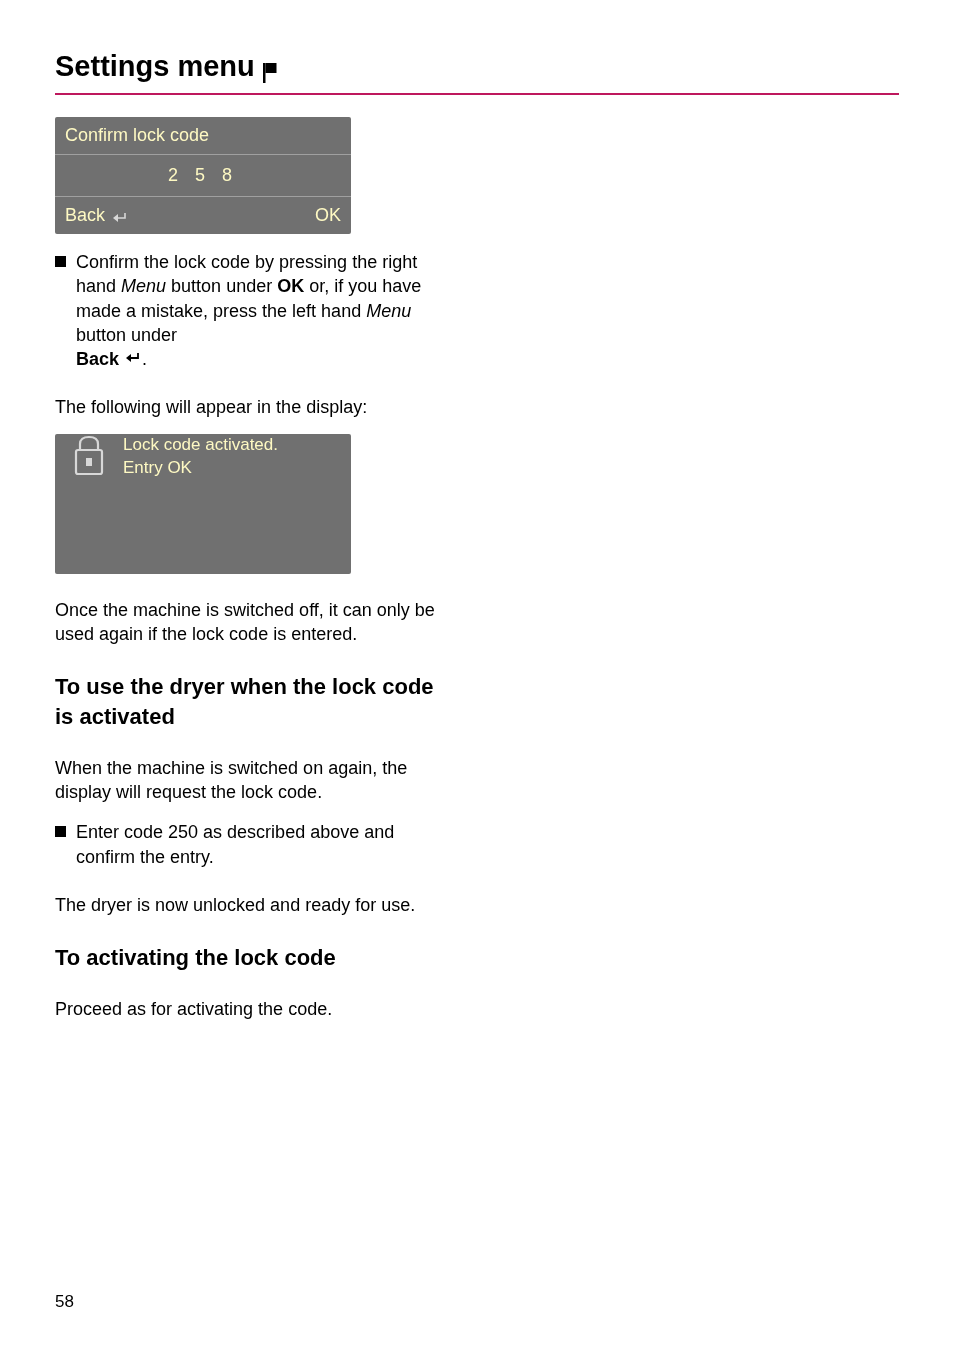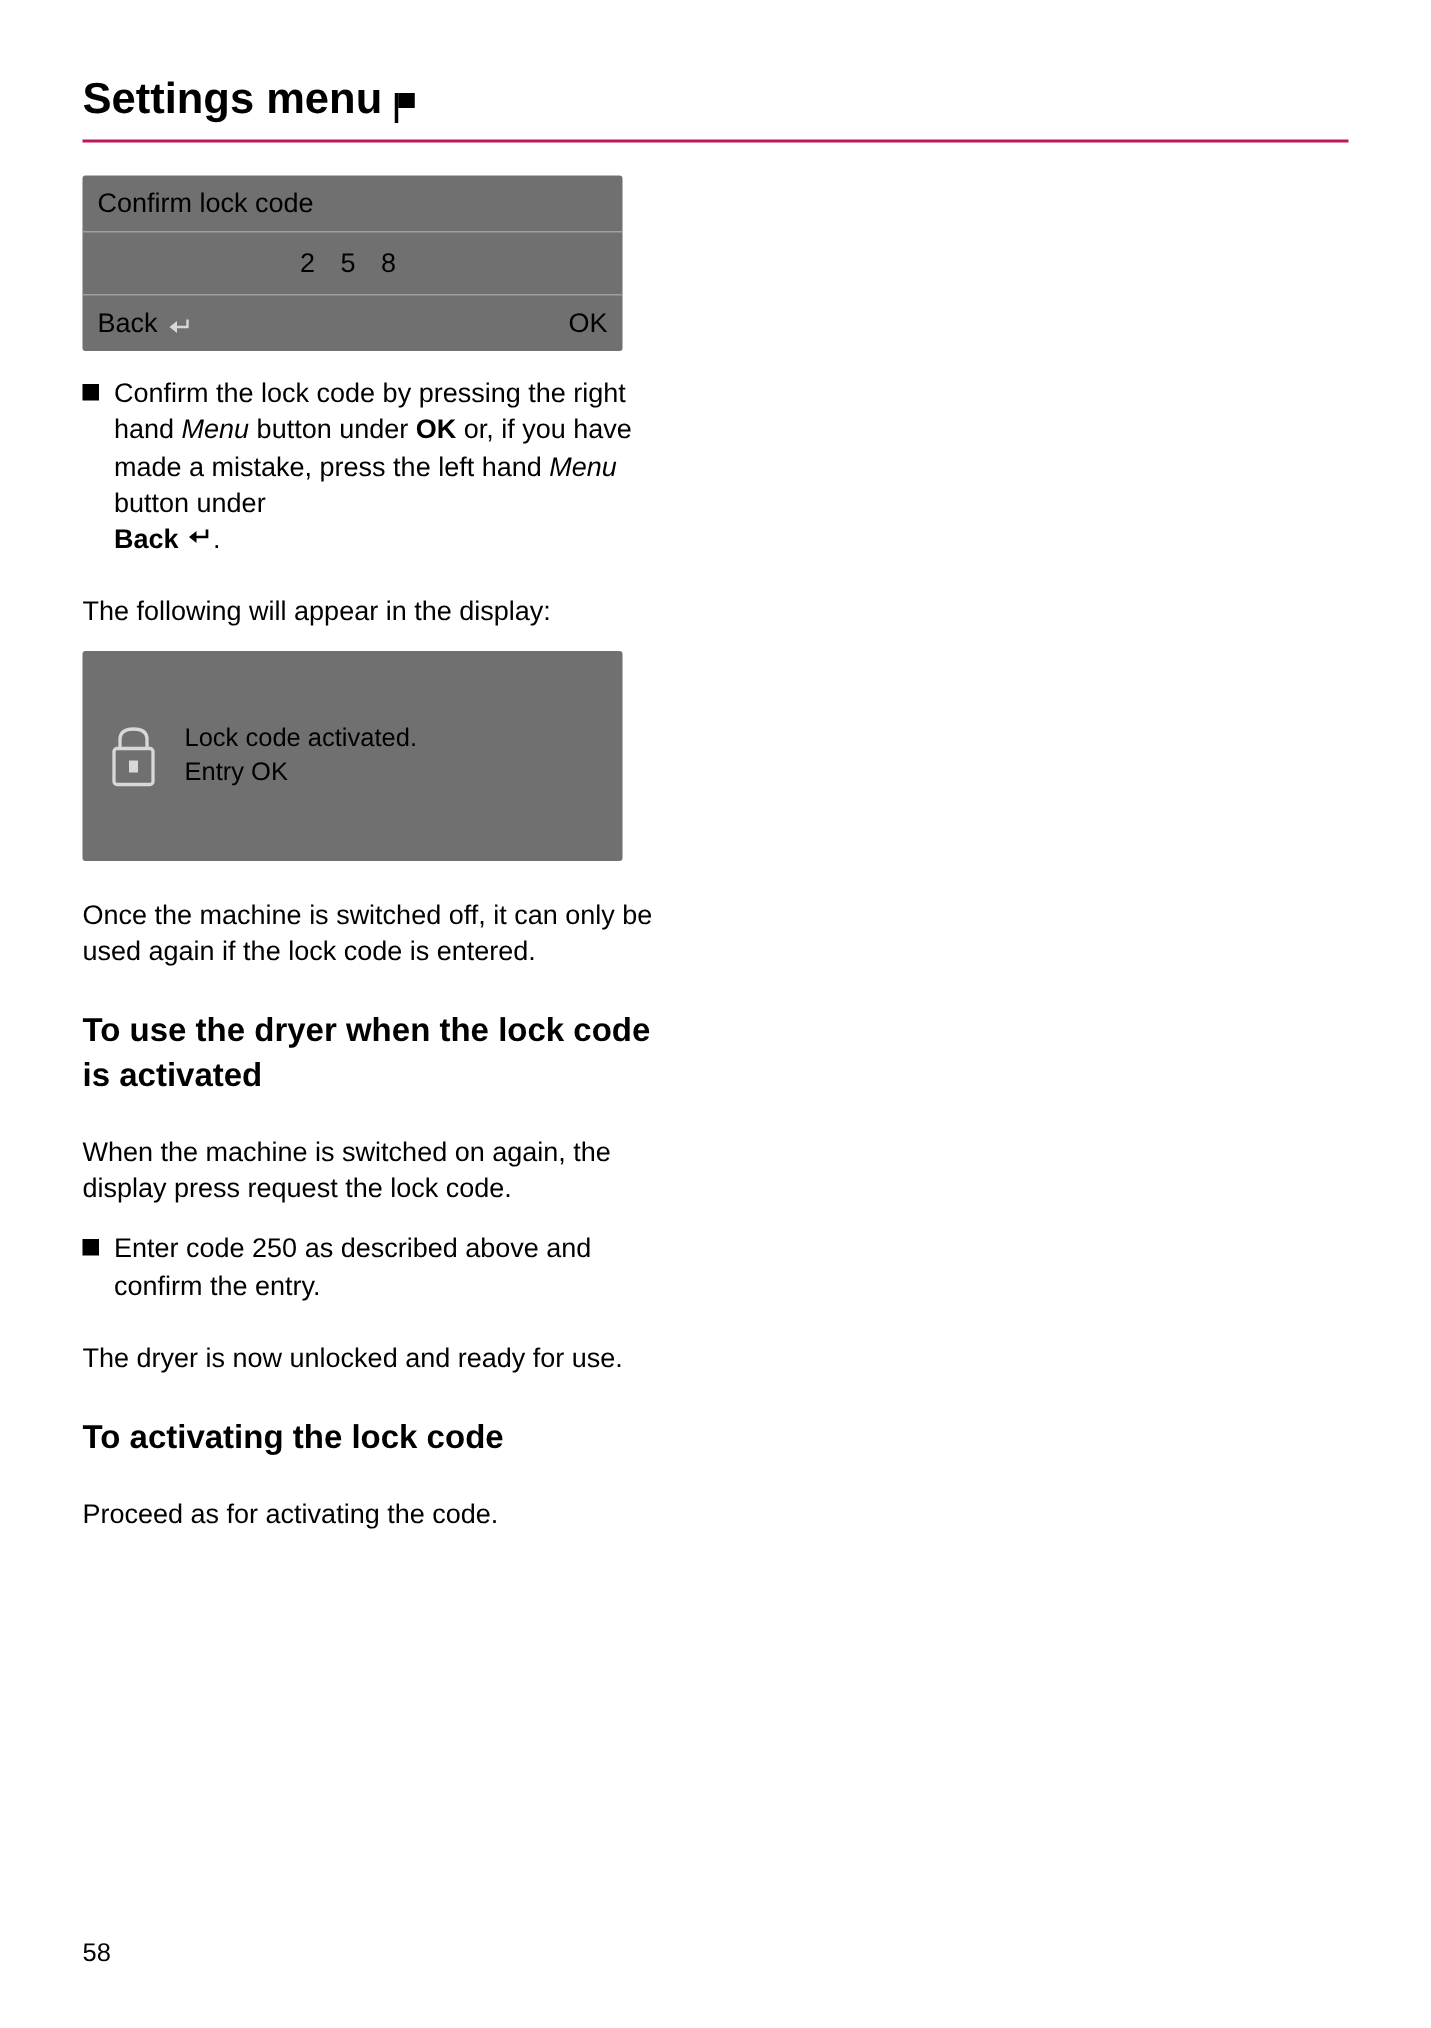--- a/index.html
+++ b/index.html
@@ -24,31 +24,31 @@
     }
     .flag-icon {
       width: 14px;
       height: 20px;
       display: inline-block;
     }
     .content-col {
       width: 400px;
     }
     .display-box {
-      width: 360px;
+      width: 296px;
       background: #707070;
-      color: #000000;
+      color: #fef9c3;
       font-family: Arial, sans-serif;
       font-size: 18px;
       border-radius: 2px;
     }
     .display-box.tall {
       height: 140px;
       display: flex;
-      align-items: center;
+      align-items: flex-start;
       padding: 0 14px;
       gap: 14px;
     }
     .display-top {
       border-bottom: 1px solid #a0a0a0;
       padding: 8px 10px;
     }
     .display-mid {
       text-align: center;
       padding: 10px 10px;
@@ -168,21 +168,21 @@
     <div class="lock-text">
       <div>Lock code activated.</div>
       <div>Entry OK</div>
     </div>
   </div>
 
   <div class="para">Once the machine is switched off, it can only be used again if the lock code is entered.</div>
 
   <div class="sub-head">To use the dryer when the lock code is activated</div>
 
-  <div class="para">When the machine is switched on again, the display press request the lock code.</div>
+  <div class="para">When the machine is switched on again, the display will request the lock code.</div>
 
   <div class="bullet-row">
     <div class="bullet-sq"></div>
     <div class="bullet-text">Enter code 250 as described above and confirm the entry.</div>
   </div>
 
   <div class="para">The dryer is now unlocked and ready for use.</div>
 
   <div class="sub-head">To activating the lock code</div>
 

